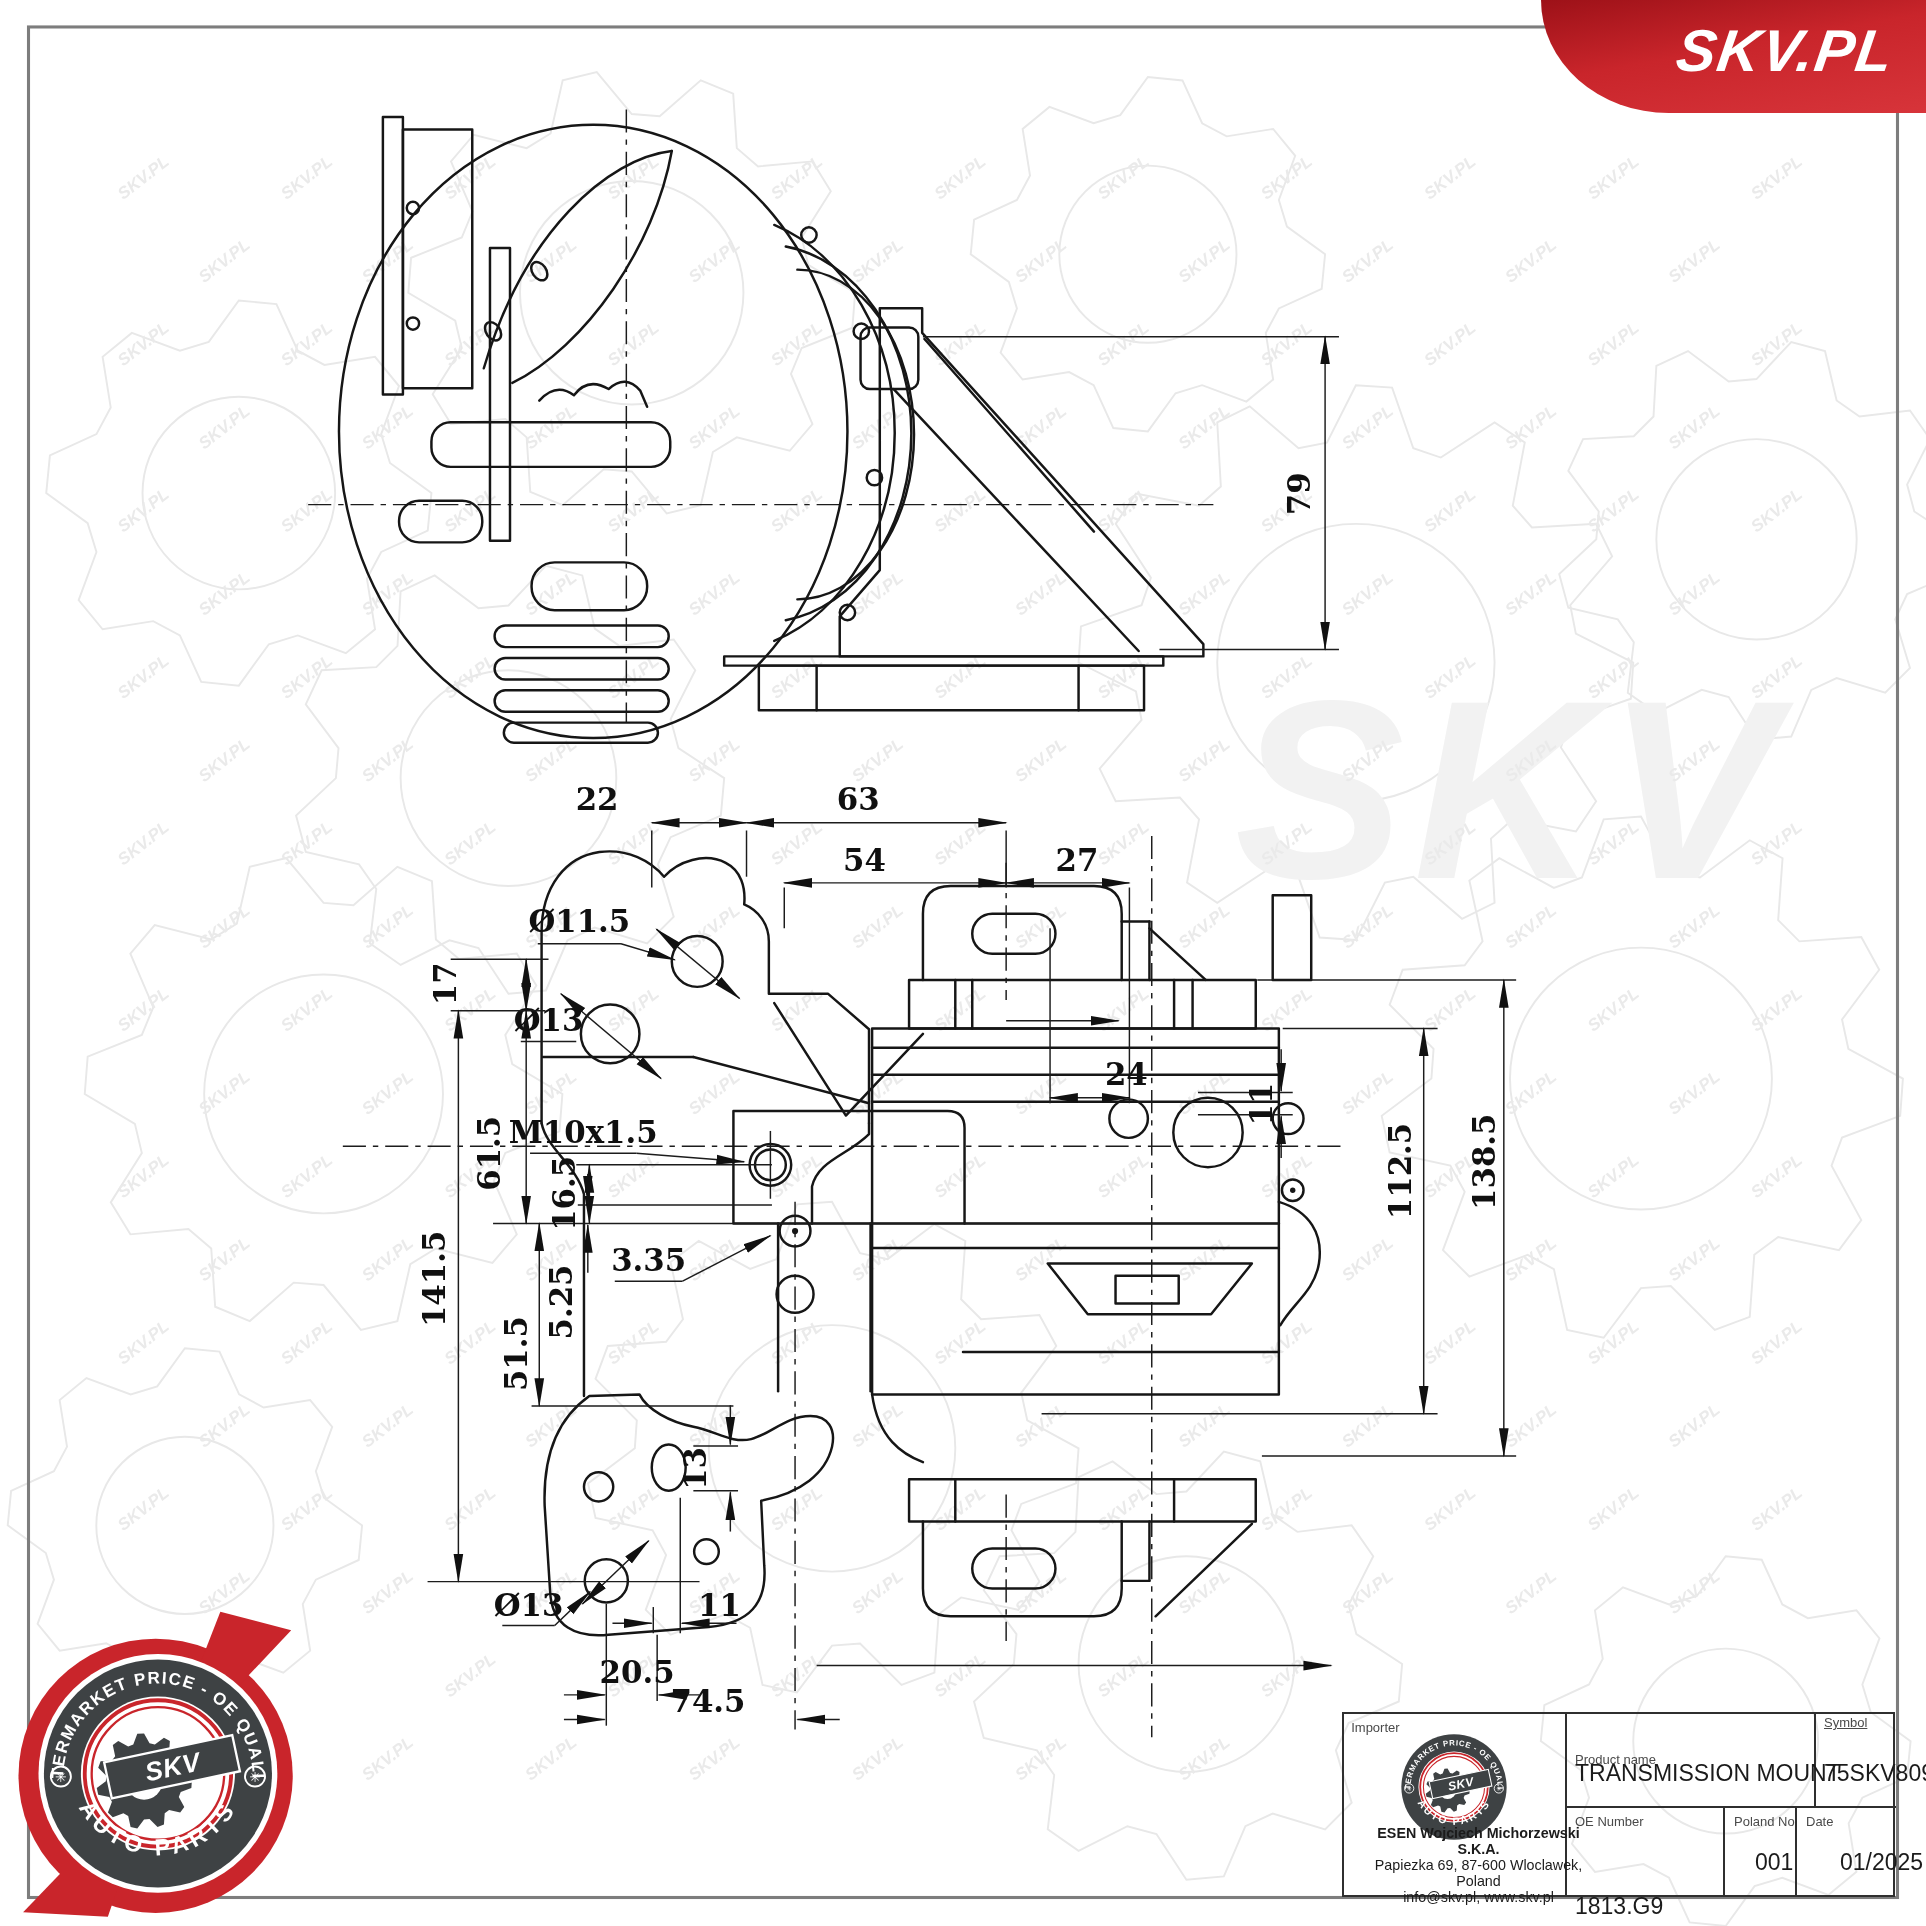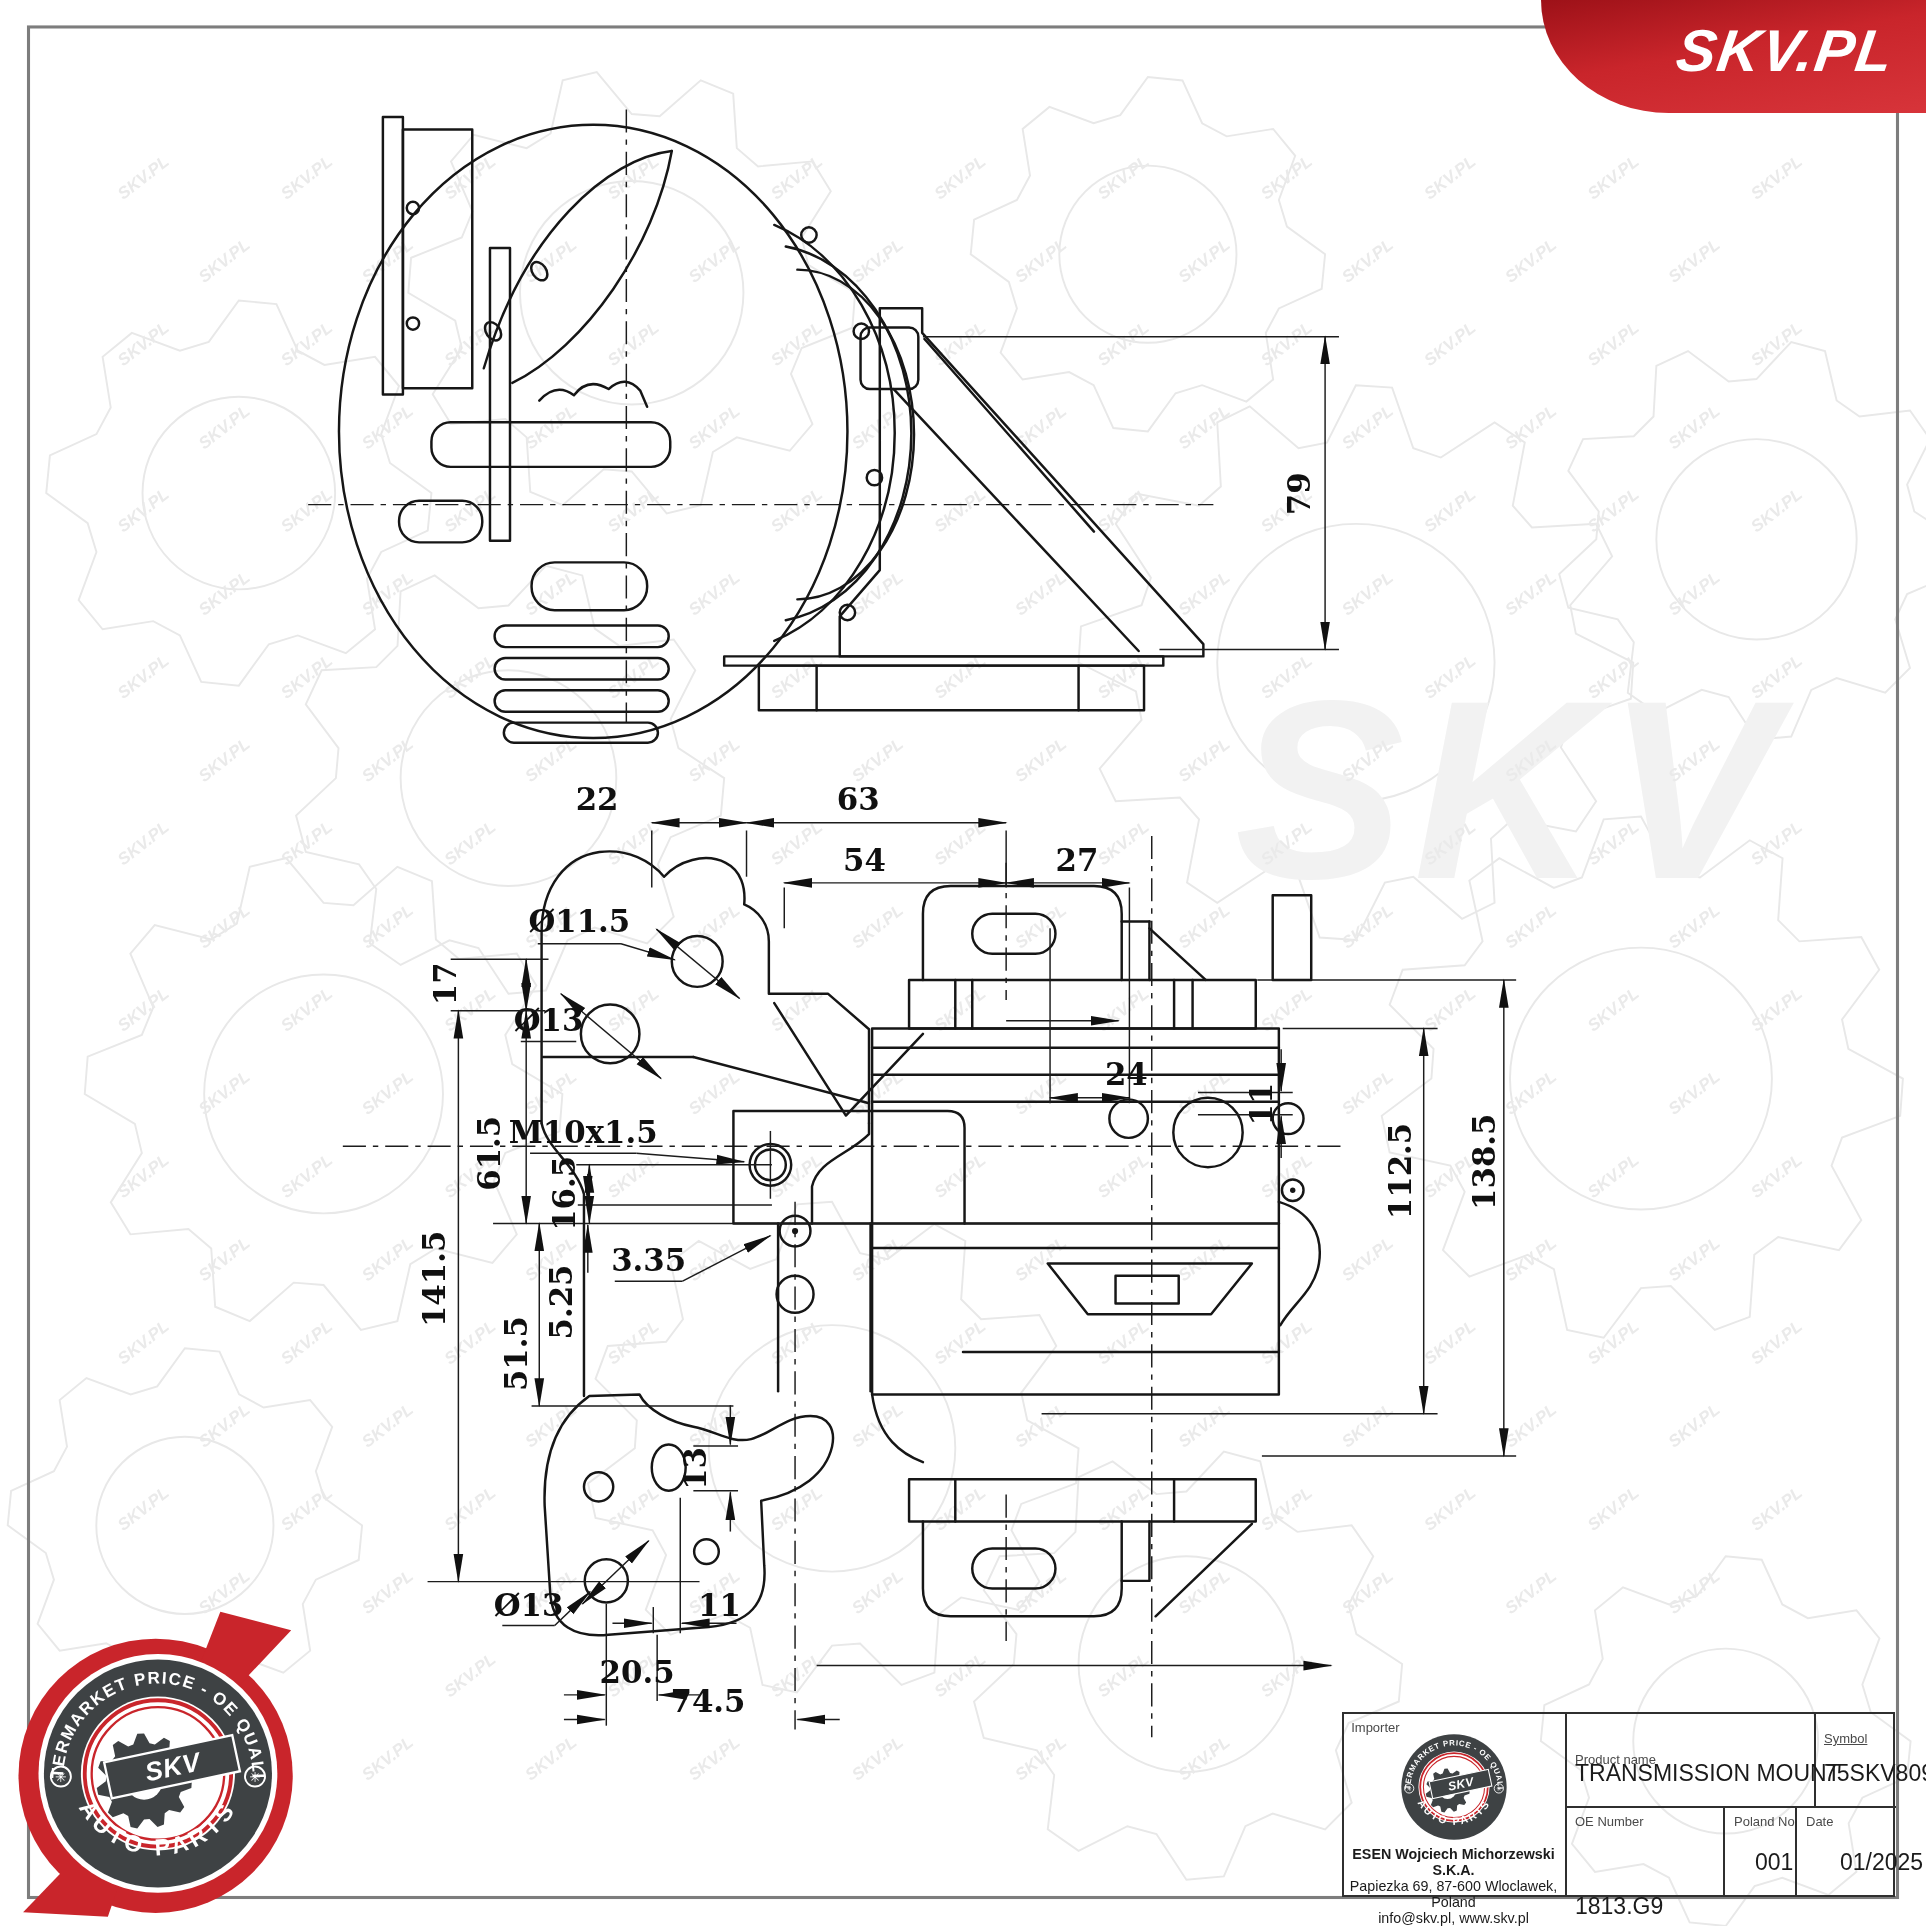--- a/index.html
+++ b/index.html
@@ -552,30 +552,30 @@
   <div class="vline" style="left:223px;top:0;width:2.3px;height:185px;"></div>
   <div class="vline" style="left:472px;top:0;width:2.3px;height:94px;"></div>
   <div class="hline" style="left:223px;top:94px;width:331px;height:2.3px;"></div>
   <div class="vline" style="left:381px;top:94px;width:2.3px;height:91px;"></div>
   <div class="vline" style="left:453px;top:94px;width:2.3px;height:91px;"></div>
 
   <div class="lab" style="left:9.2px;top:7.7px;">Importer</div>
   <svg width="116" height="116" style="position:absolute;left:54px;top:17px;" viewBox="0 0 150 150">
     <use href="#badge-sym" x="-210" y="-210" width="420" height="420" transform="translate(75,75) scale(0.46)"></use>
   </svg>
-  <div class="addr" style="left:0px;top:134px;">
+  <div class="addr" style="left:0px;top:113px;padding-left:25px;">
     <div class="b">ESEN Wojciech Michorzewski S.K.A.</div>
     <div>Papiezka 69, 87-600 Wloclawek, Poland</div>
     <div>info@skv.pl, www.skv.pl</div>
   </div>
 
   <div class="lab" style="left:233px;top:7.7px;margin-top:32px;">Product name</div>
   <div class="val" style="left:233px;top:48px;">TRANSMISSION MOUNT</div>
 
-  <div class="lab" style="left:482px;top:19px;text-decoration:underline;">Symbol</div>
+  <div class="lab" style="left:482px;top:3px;text-decoration:underline;">Symbol</div>
   <div class="val" style="left:482px;top:48px;">75SKV809</div>
 
   <div class="lab" style="left:233px;top:102px;">OE Number</div>
   <div class="val" style="left:233px;top:137px;margin-top:44px;">1813.G9</div>
 
   <div class="lab" style="left:392px;top:102px;">Poland No</div>
   <div class="val" style="left:413px;top:137px;">001</div>
 
   <div class="lab" style="left:464px;top:102px;">Date</div>
   <div class="val" style="left:464px;top:137px;margin-left:34px;">01/2025</div>

